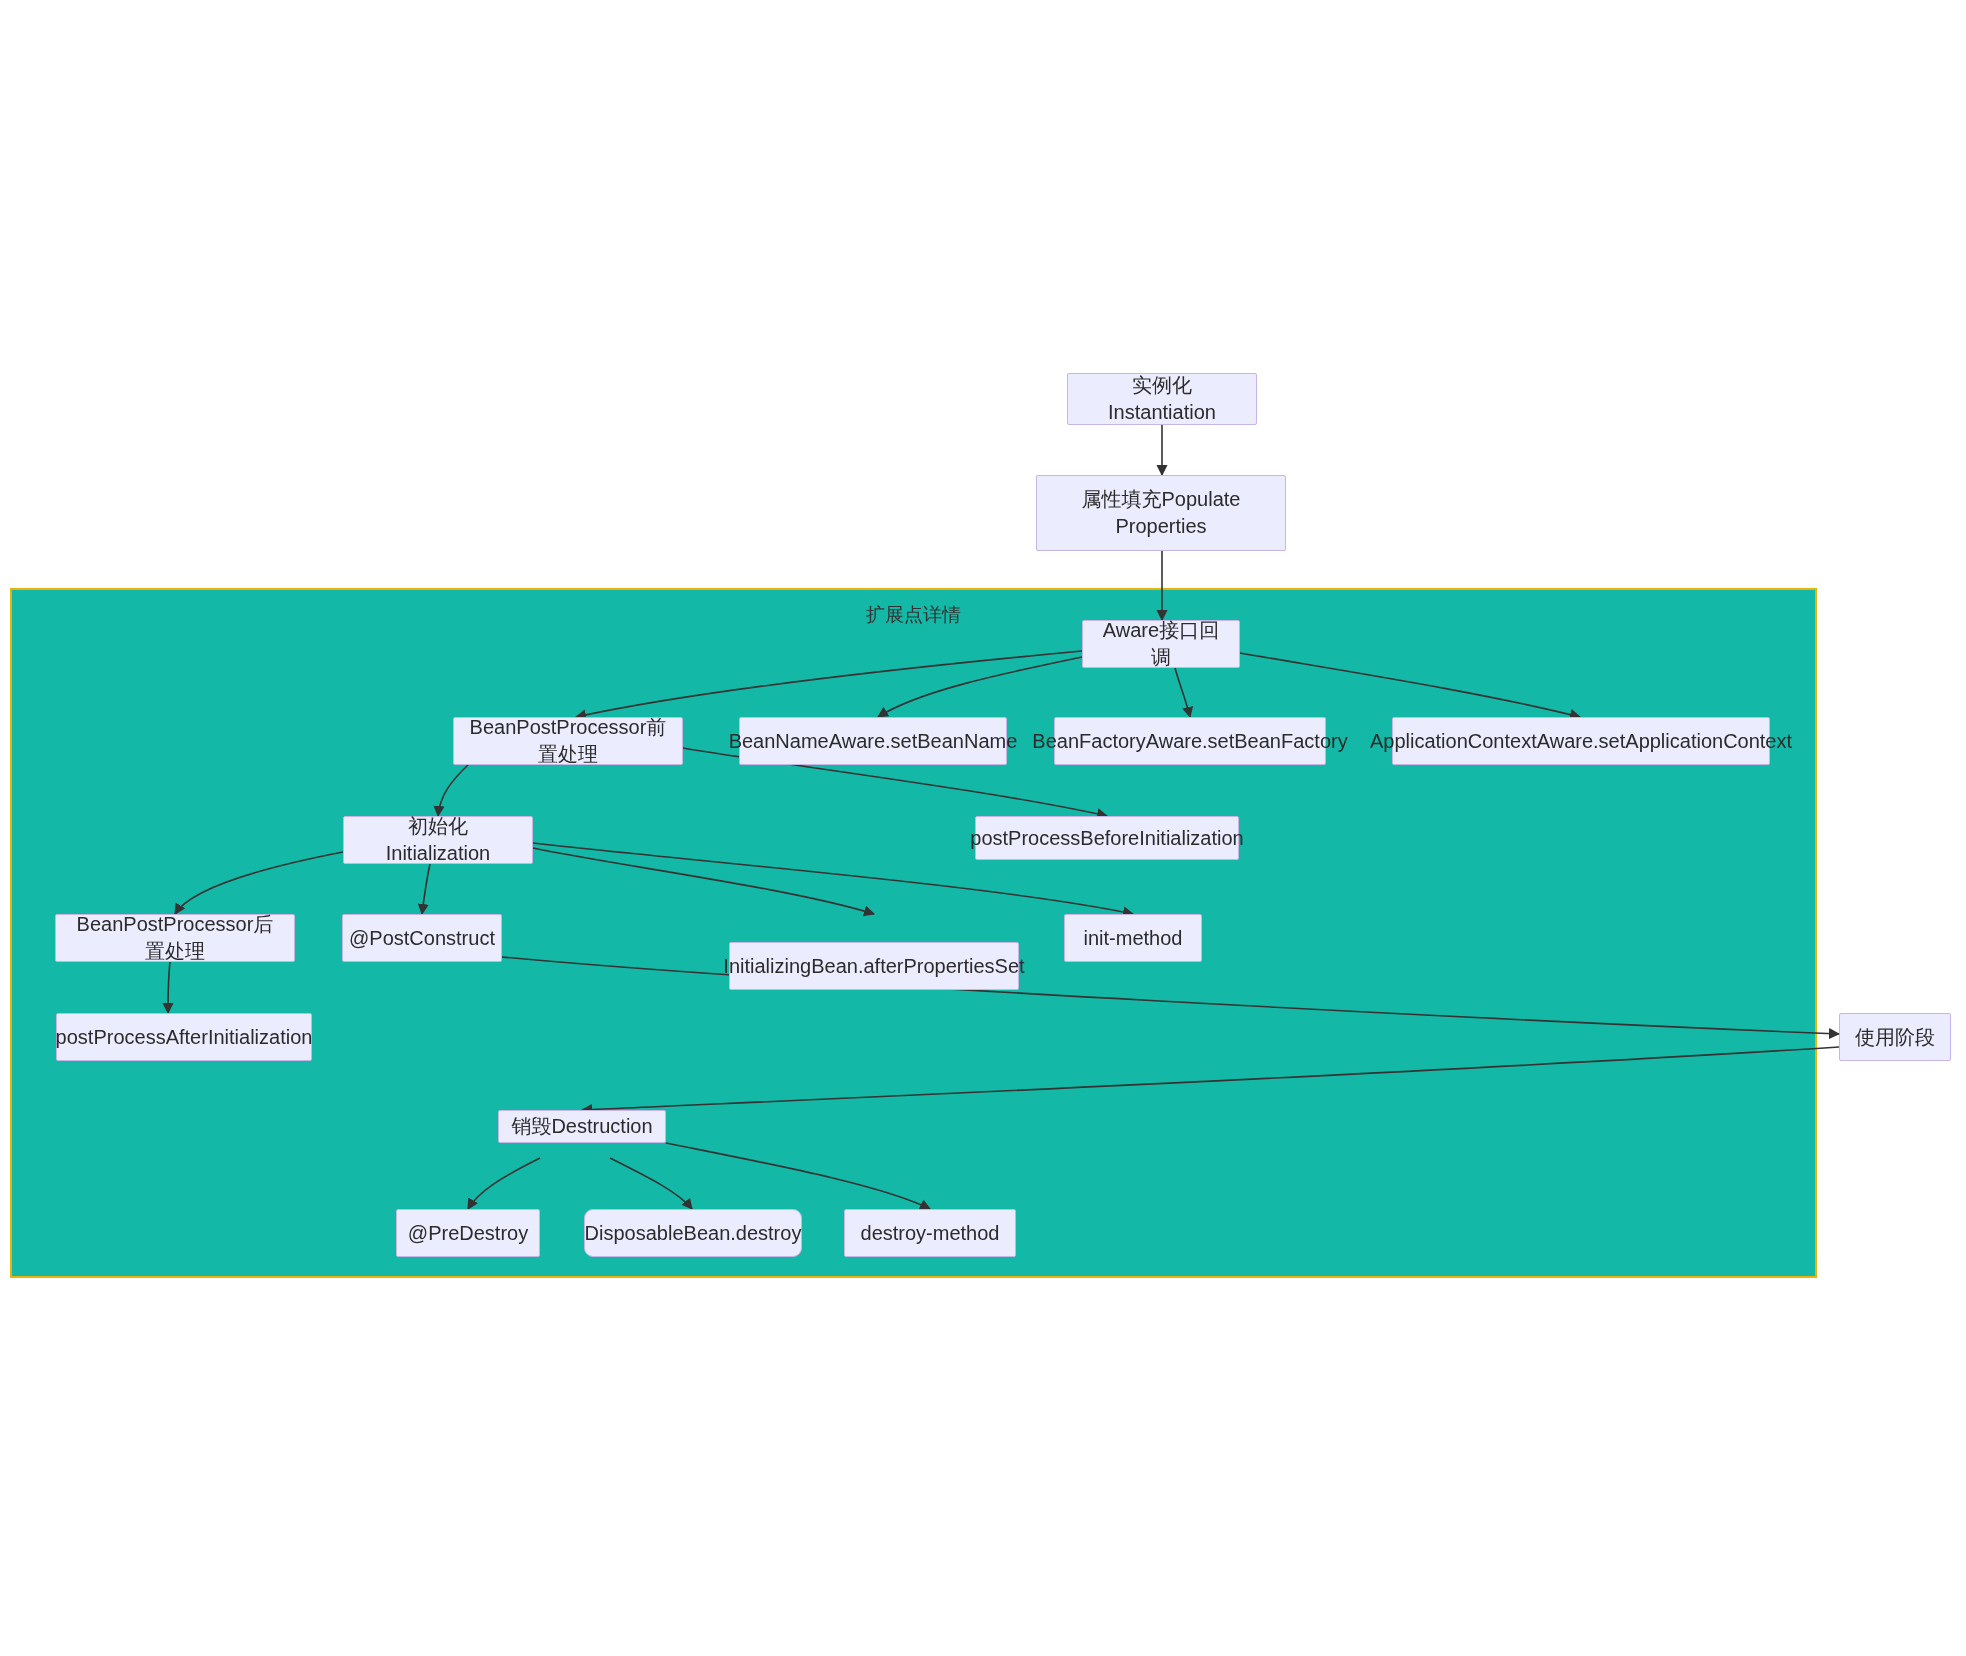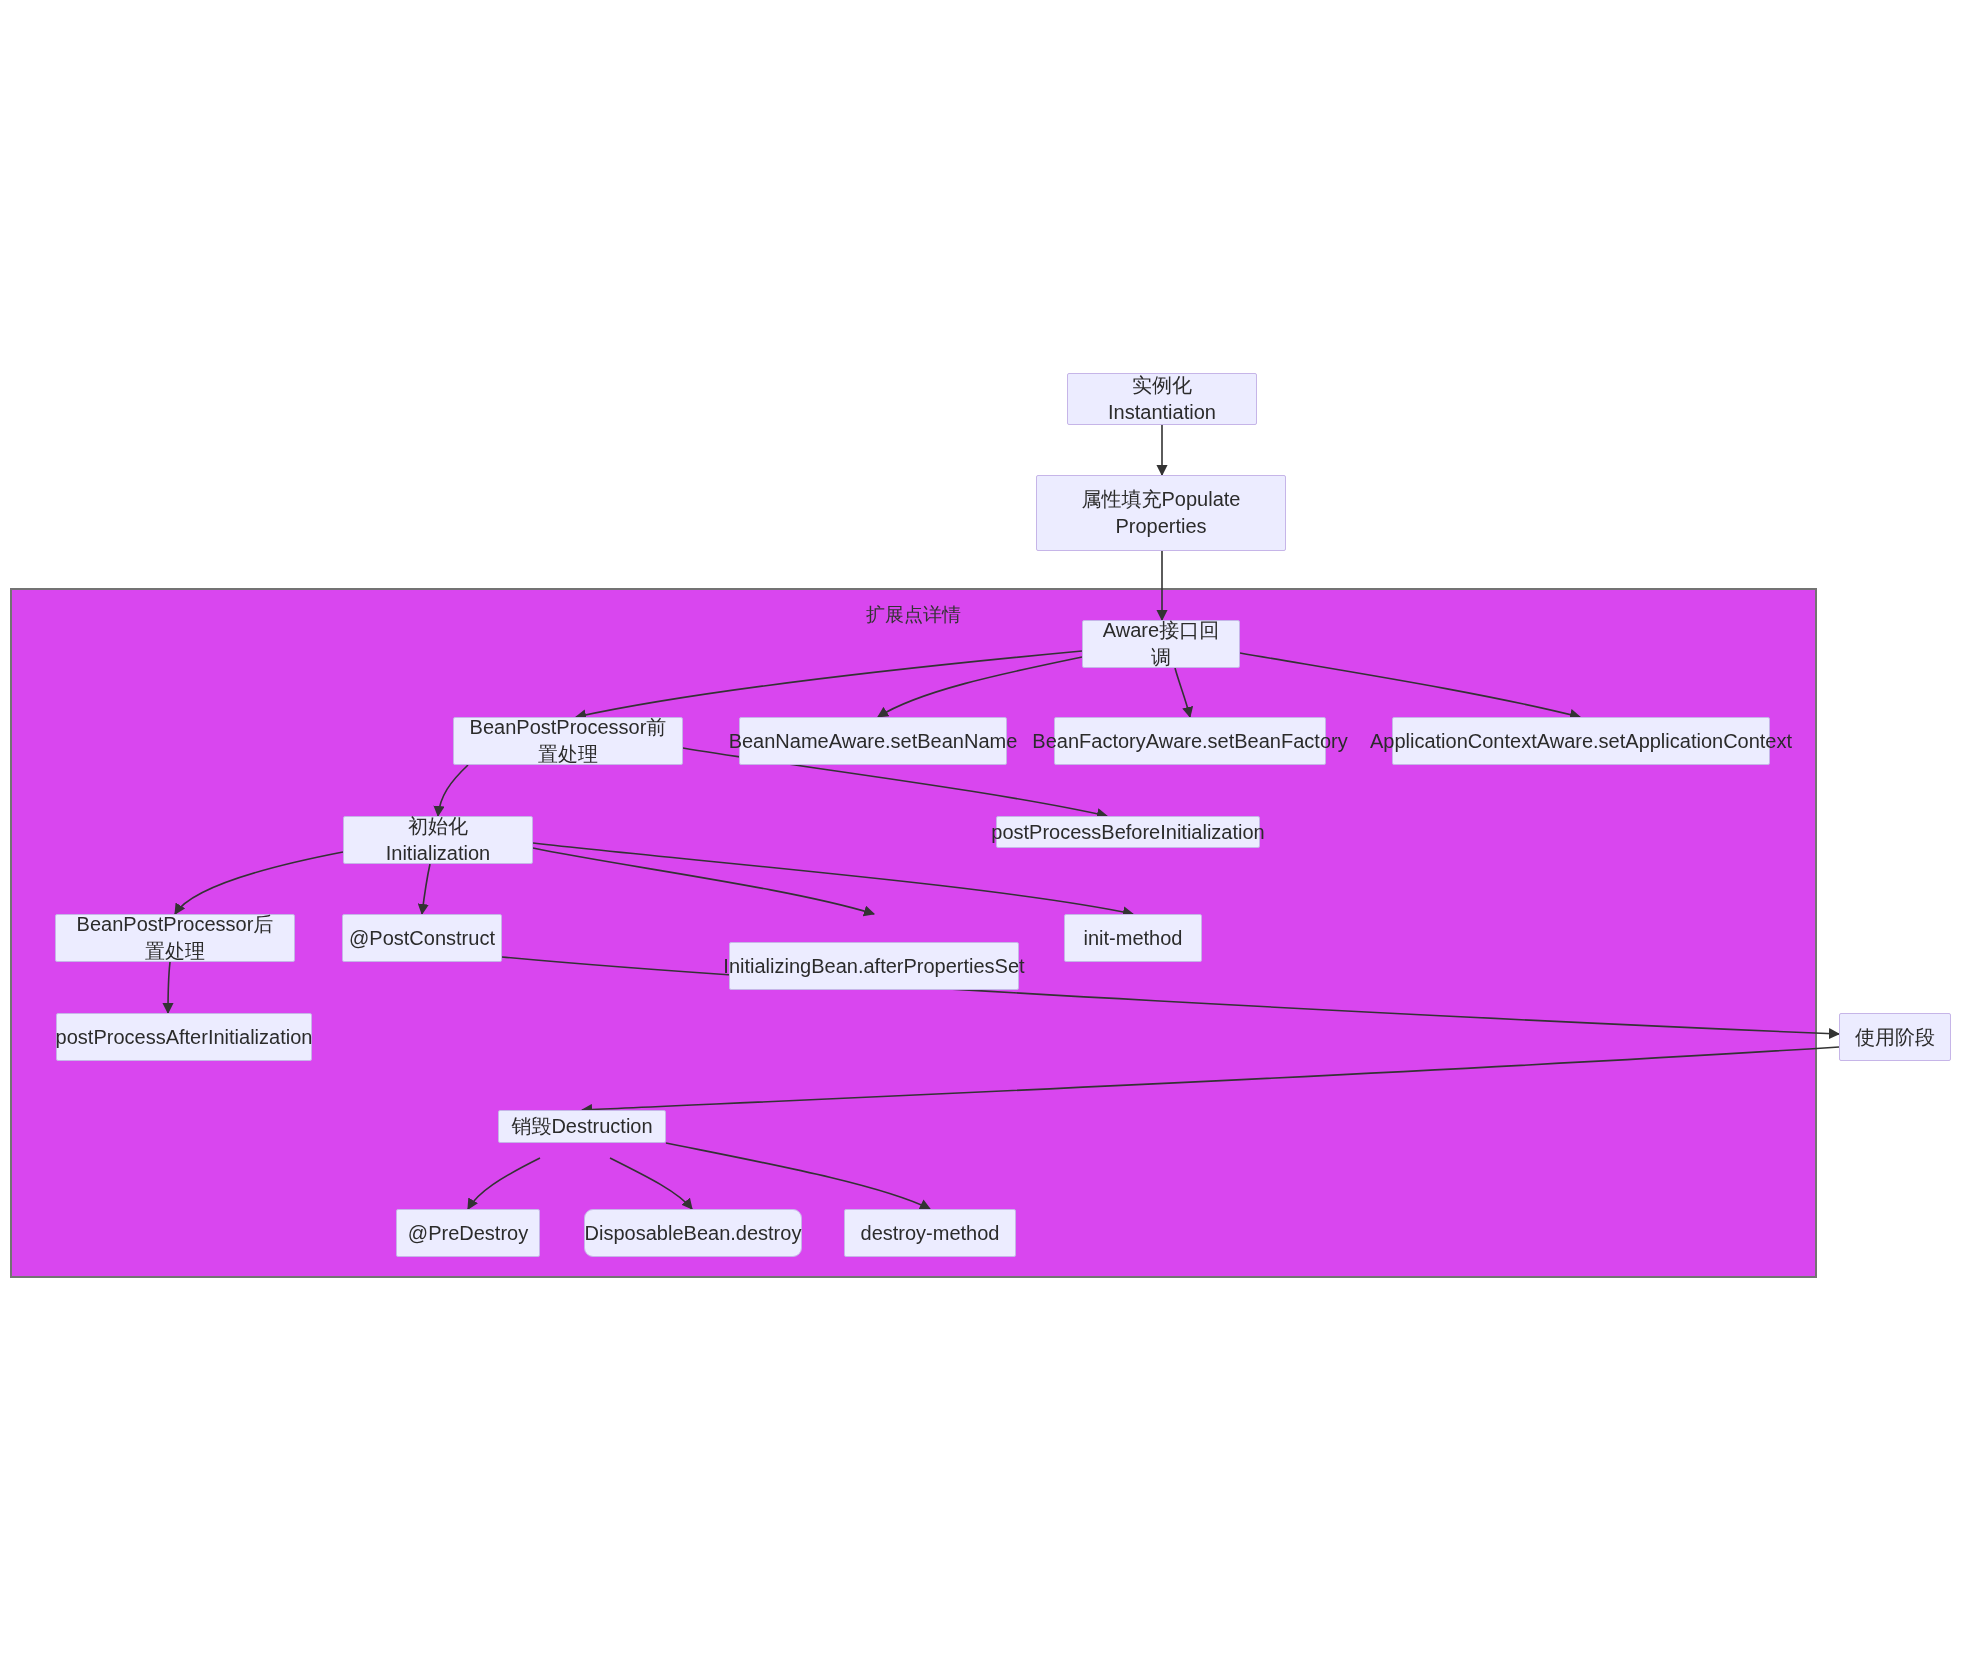--- a/index.html
+++ b/index.html
@@ -25,22 +25,22 @@
     position: absolute;
     left: 0;
     top: 0;
     width: 1966px;
     height: 1656px;
     pointer-events: none;
   }
   .subgraph {
     position: absolute;
     box-sizing: border-box;
-    background: #d946ef;
-    border: 2px solid #737373;
+    background: #14b8a6;
+    border: 2px solid #eab308;
   }
   .subgraph-title {
     position: absolute;
     left: 0;
     right: 0;
     top: 14px;
     text-align: center;
     font-size: 19px;
     color: #333333;
     line-height: 1.2;
@@ -101,21 +101,21 @@
   <div id="node-layer">
       <div class="node" style="left: 1067px; top: 373px; width: 190px; height: 52px;">实例化Instantiation</div>
       <div class="node" style="left: 1036px; top: 475px; width: 250px; height: 76px;">属性填充Populate
 Properties</div>
       <div class="node" style="left: 1082px; top: 620px; width: 158px; height: 48px;">Aware接口回调</div>
       <div class="node" style="left: 453px; top: 717px; width: 230px; height: 48px;">BeanPostProcessor前置处理</div>
       <div class="node" style="left: 739px; top: 717px; width: 268px; height: 48px;">BeanNameAware.setBeanName</div>
       <div class="node" style="left: 1054px; top: 717px; width: 272px; height: 48px;">BeanFactoryAware.setBeanFactory</div>
       <div class="node" style="left: 1392px; top: 717px; width: 378px; height: 48px;">ApplicationContextAware.setApplicationContext</div>
       <div class="node" style="left: 343px; top: 816px; width: 190px; height: 48px;">初始化Initialization</div>
-      <div class="node" style="left: 975px; top: 816px; width: 264px; height: 32px; margin-left: 21px;">postProcessBeforeInitialization</div>
+      <div class="node" style="left: 975px; top: 816px; width: 264px; height: 44px;">postProcessBeforeInitialization</div>
       <div class="node" style="left: 55px; top: 914px; width: 240px; height: 48px;">BeanPostProcessor后置处理</div>
       <div class="node" style="left: 342px; top: 914px; width: 160px; height: 48px;">@PostConstruct</div>
       <div class="node" style="left: 729px; top: 914px; width: 290px; height: 48px; margin-top: 28px;">InitializingBean.afterPropertiesSet</div>
       <div class="node" style="left: 1064px; top: 914px; width: 138px; height: 48px;">init-method</div>
       <div class="node" style="left: 56px; top: 1013px; width: 256px; height: 48px;">postProcessAfterInitialization</div>
       <div class="node" style="left: 1839px; top: 1013px; width: 112px; height: 48px;">使用阶段</div>
       <div class="node" style="left: 498px; top: 1110px; width: 168px; height: 33px;">销毁Destruction</div>
       <div class="node" style="left: 396px; top: 1209px; width: 144px; height: 48px;">@PreDestroy</div>
       <div class="node" style="left: 584px; top: 1209px; width: 218px; height: 48px; border-radius: 9px;">DisposableBean.destroy</div>
       <div class="node" style="left: 844px; top: 1209px; width: 172px; height: 48px;">destroy-method</div>

